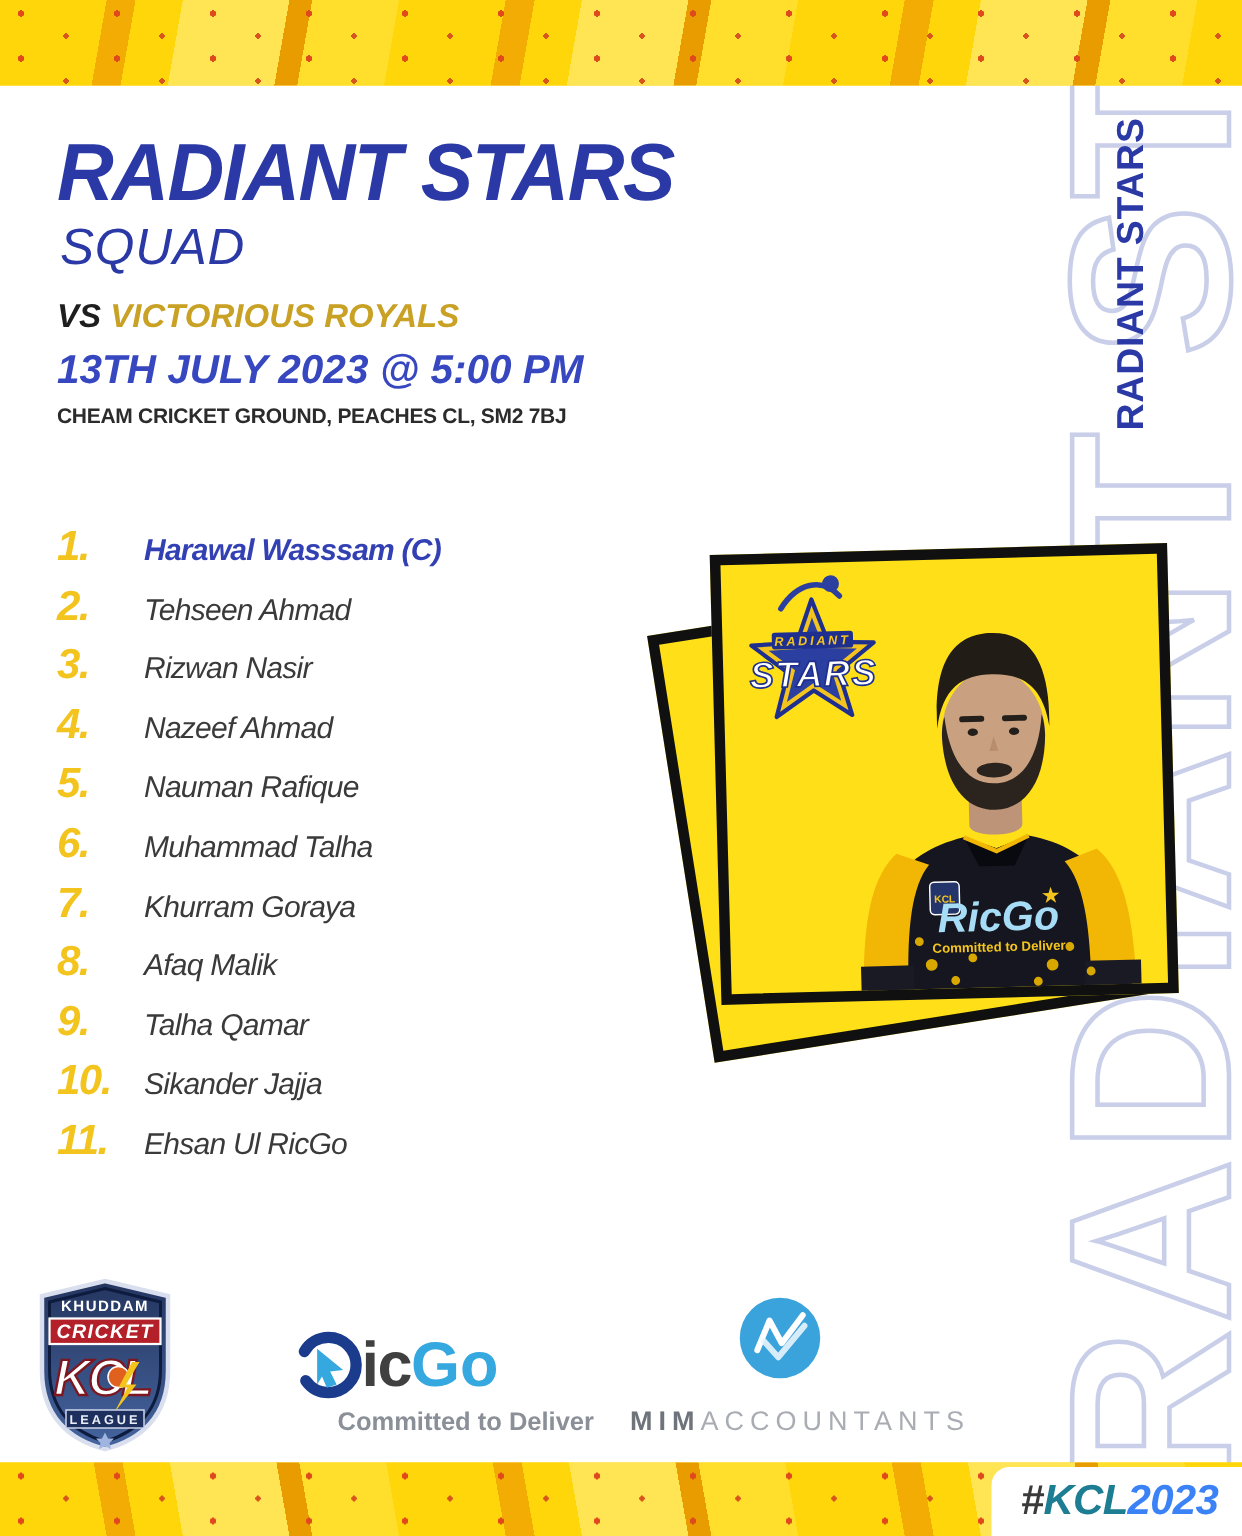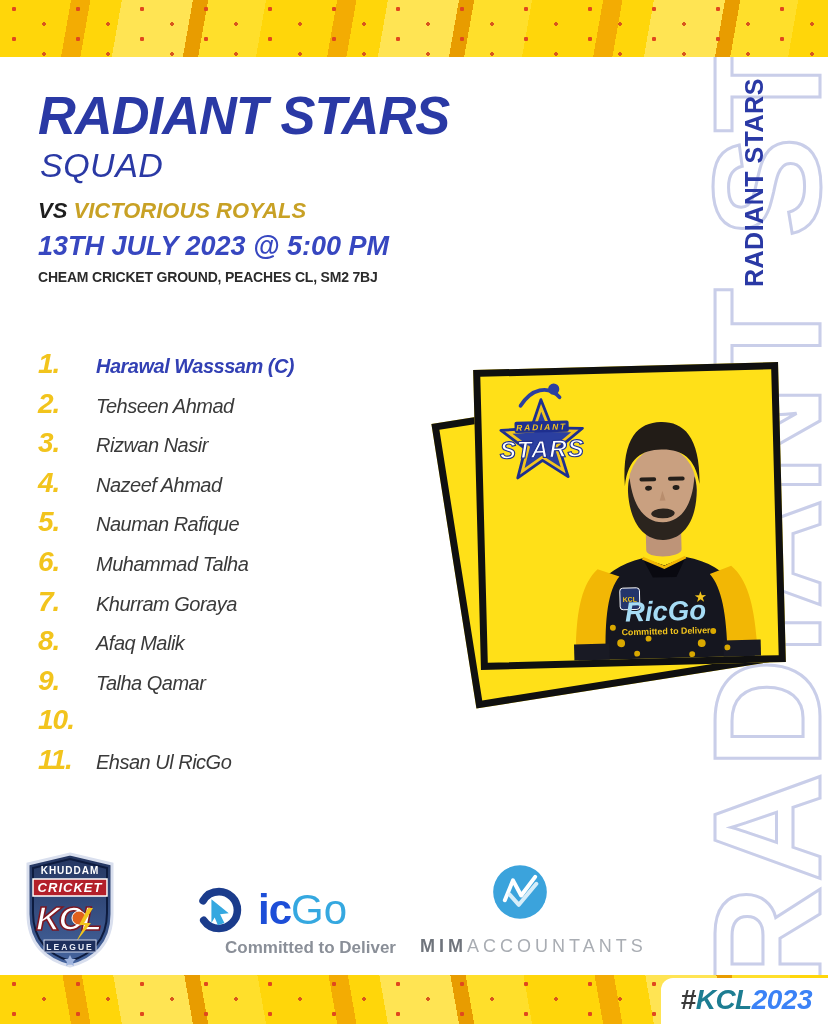--- a/index.html
+++ b/index.html
@@ -93,22 +93,22 @@
     transform:rotate(-1.5deg); z-index:4; overflow:hidden;
   }
   .team-logo  { position:absolute; left:4px; top:2px; width:112px; height:112px; }
   .player-art { position:absolute; right:-2px; bottom:-4px; width:226px; height:268px; }
 
   
   .kcl-badge { position:absolute; left:22px; top:852px; width:96px; height:116px; z-index:2; }
 
   .ricgo { position:absolute; left:193px; top:884px; z-index:2; }
   .ricgo-top { display:flex; align-items:center; }
-  .ricgo-ic { font-weight:700; font-size:42px; color:#1d4ed8; letter-spacing:-1px; margin-left:-4px;padding-left:17px; }
-  .ricgo-go { font-weight:400; font-size:42px; color:#35A8E0; letter-spacing:0; }
+  .ricgo-ic { font-weight:700; font-size:42px; color:#404040; letter-spacing:-1px; margin-left:-4px; }
+  .ricgo-go { font-weight:700; font-size:42px; color:#35A8E0; letter-spacing:0; }
   .ricgo-tagline { margin-top:2px; margin-left:32px; font-weight:700; font-size:17px; color:#8A8F98; }
 
   .mim { position:absolute; left:420px; top:864px; width:200px; text-align:center; z-index:2; }
   .mim-circle { width:56px; height:56px; margin:0 auto; }
   .mim-name { margin-top:12px; font-size:18px; letter-spacing:4px; white-space:nowrap; }
   .mim-bold  { color:#6F747C; font-weight:700; }
   .mim-light { color:#A9ADB3; font-weight:400; }
 
   
   .hashtag-box {
@@ -177,20 +177,21 @@
     <div class="row">
       <span class="num">8.</span>
       <span class="pname">Afaq Malik</span>
     </div>
     <div class="row">
       <span class="num">9.</span>
       <span class="pname">Talha Qamar</span>
     </div>
     <div class="row">
       <span class="num">10.</span>
+      <span class="pname">Sikander Jajja</span>
     </div>
     <div class="row">
       <span class="num">11.</span>
       <span class="pname">Ehsan Ul RicGo</span>
     </div>
   </div>
 
   <div class="card-back"></div>
   <div class="card-front">
 

